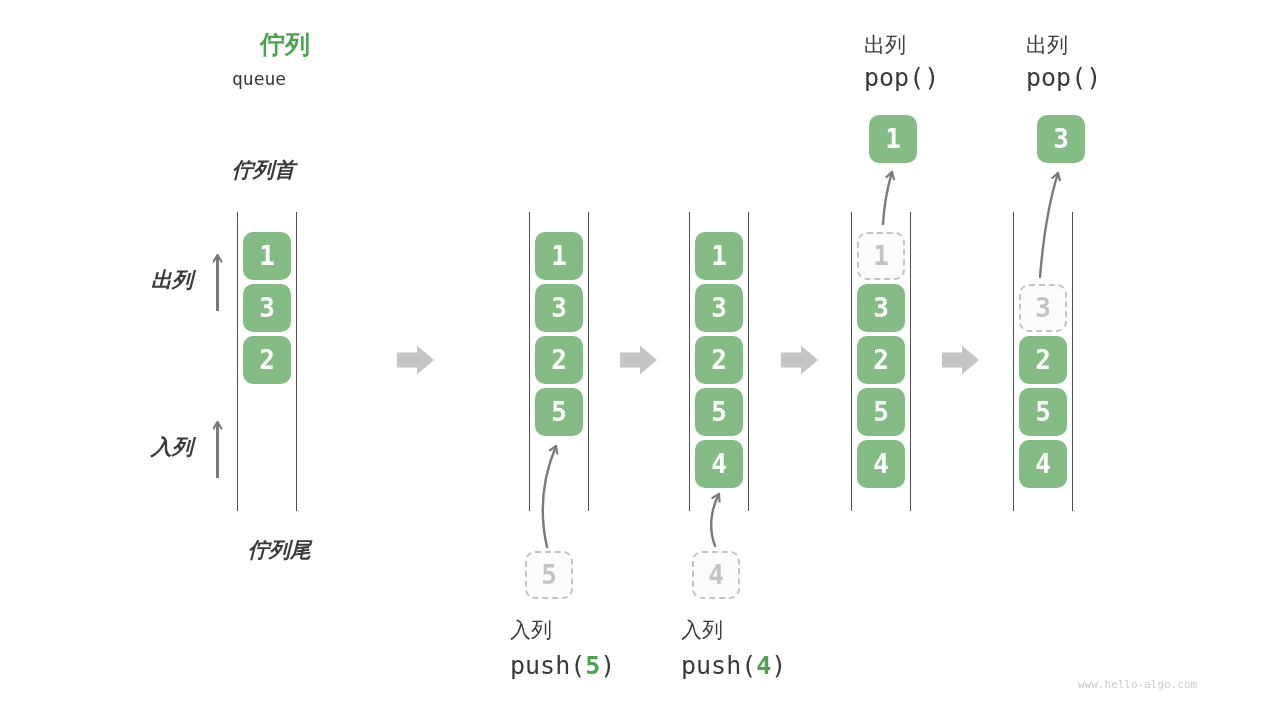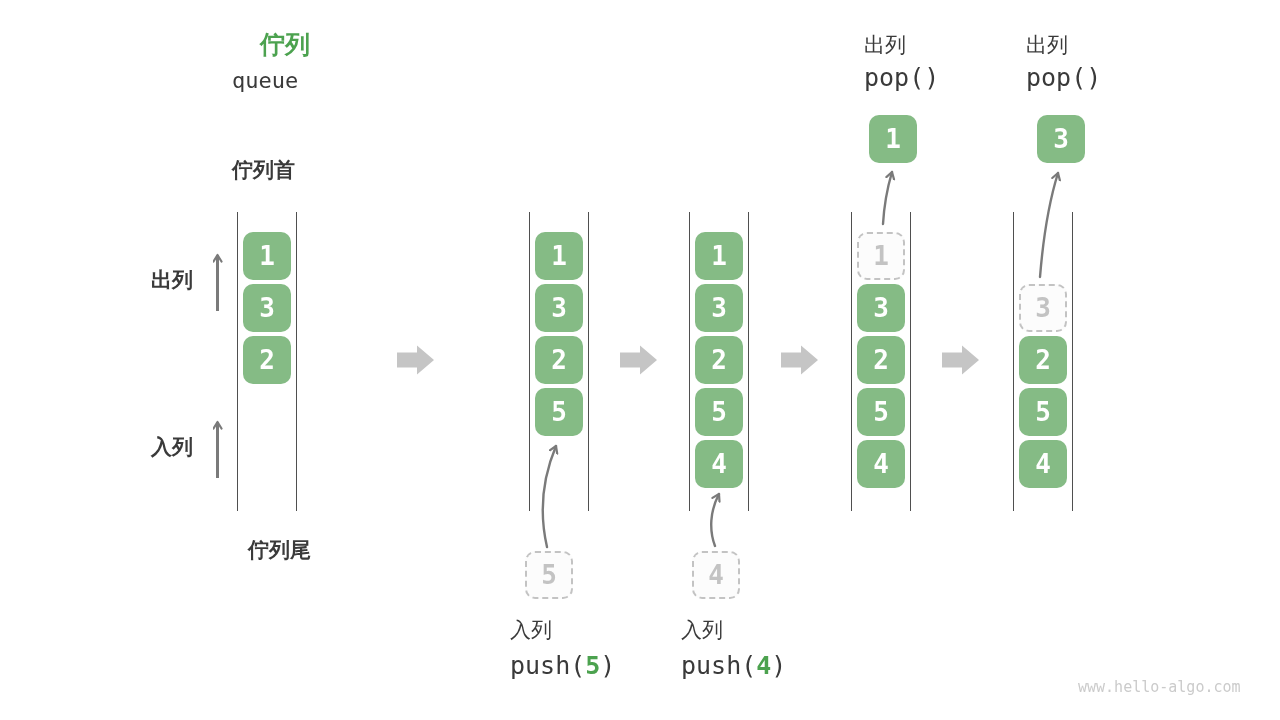--- a/index.html
+++ b/index.html
@@ -4,23 +4,23 @@
 <style>
   html,body { margin:0; padding:0; background:#fff; }
   #canvas {
     position:relative; width:1280px; height:720px; background:#ffffff;
     overflow:hidden;
     font-family:"Liberation Sans","DejaVu Sans",sans-serif;
     color:var(--text-dark,#3a3a3a);
   }
   .abs { position:absolute; }
   .cjk { color:var(--text-dark,#3a3a3a); font-size:21px; line-height:1.2; white-space:nowrap; }
-  .b { font-weight:bold; }
+  .b { font-weight:bold;font-style:italic; }
   .title-zh { font-size:25px; font-weight:bold; color:var(--accent-green,#4ca24f); white-space:nowrap; }
-  .title-en { font-size:22px; font-family:"DejaVu Sans Mono","Liberation Mono",monospace; color:var(--text-dark,#3a3a3a); white-space:nowrap; }
+  .title-en { font-size:18px; font-family:"DejaVu Sans Mono","Liberation Mono",monospace; color:var(--text-dark,#3a3a3a); white-space:nowrap; }
   .queue-col {
     border-left:1.5px solid var(--wall-gray,#4f4f4f);
     border-right:1.5px solid var(--wall-gray,#4f4f4f);
     box-sizing:border-box;
   }
   .box {
     width:48px; height:48px; border-radius:10px; box-sizing:border-box;
     display:flex; align-items:center; justify-content:center;
     font-family:"DejaVu Sans Mono","Liberation Mono",monospace;
     font-weight:bold; font-size:26px;
@@ -32,21 +32,21 @@
     background:#fcfcfc;
   }
   .oplabel { font-size:21px; font-weight:500; }
   .code {
     font-family:"DejaVu Sans Mono","Liberation Mono",monospace;
     font-size:25px; font-weight:500; color:var(--text-dark,#3a3a3a); white-space:nowrap;
   }
   .code .arg { color:var(--accent-green,#4ca24f); font-weight:bold; }
   .watermark {
     font-family:"DejaVu Sans Mono","Liberation Mono",monospace;
-    font-size:15px; color:var(--watermark-gray,#cccccc); white-space:nowrap;
+    font-size:11px; color:var(--watermark-gray,#cccccc); white-space:nowrap;
   }
   svg.overlay { left:0; top:0; pointer-events:none; }
 </style>
 </head>
 <body>
 
 <div id="canvas">
 
   <div class="abs title-zh" style="left:260px; top:28px;">佇列</div>
   <div class="abs title-en" style="left:232px; top:68px;">queue</div>

